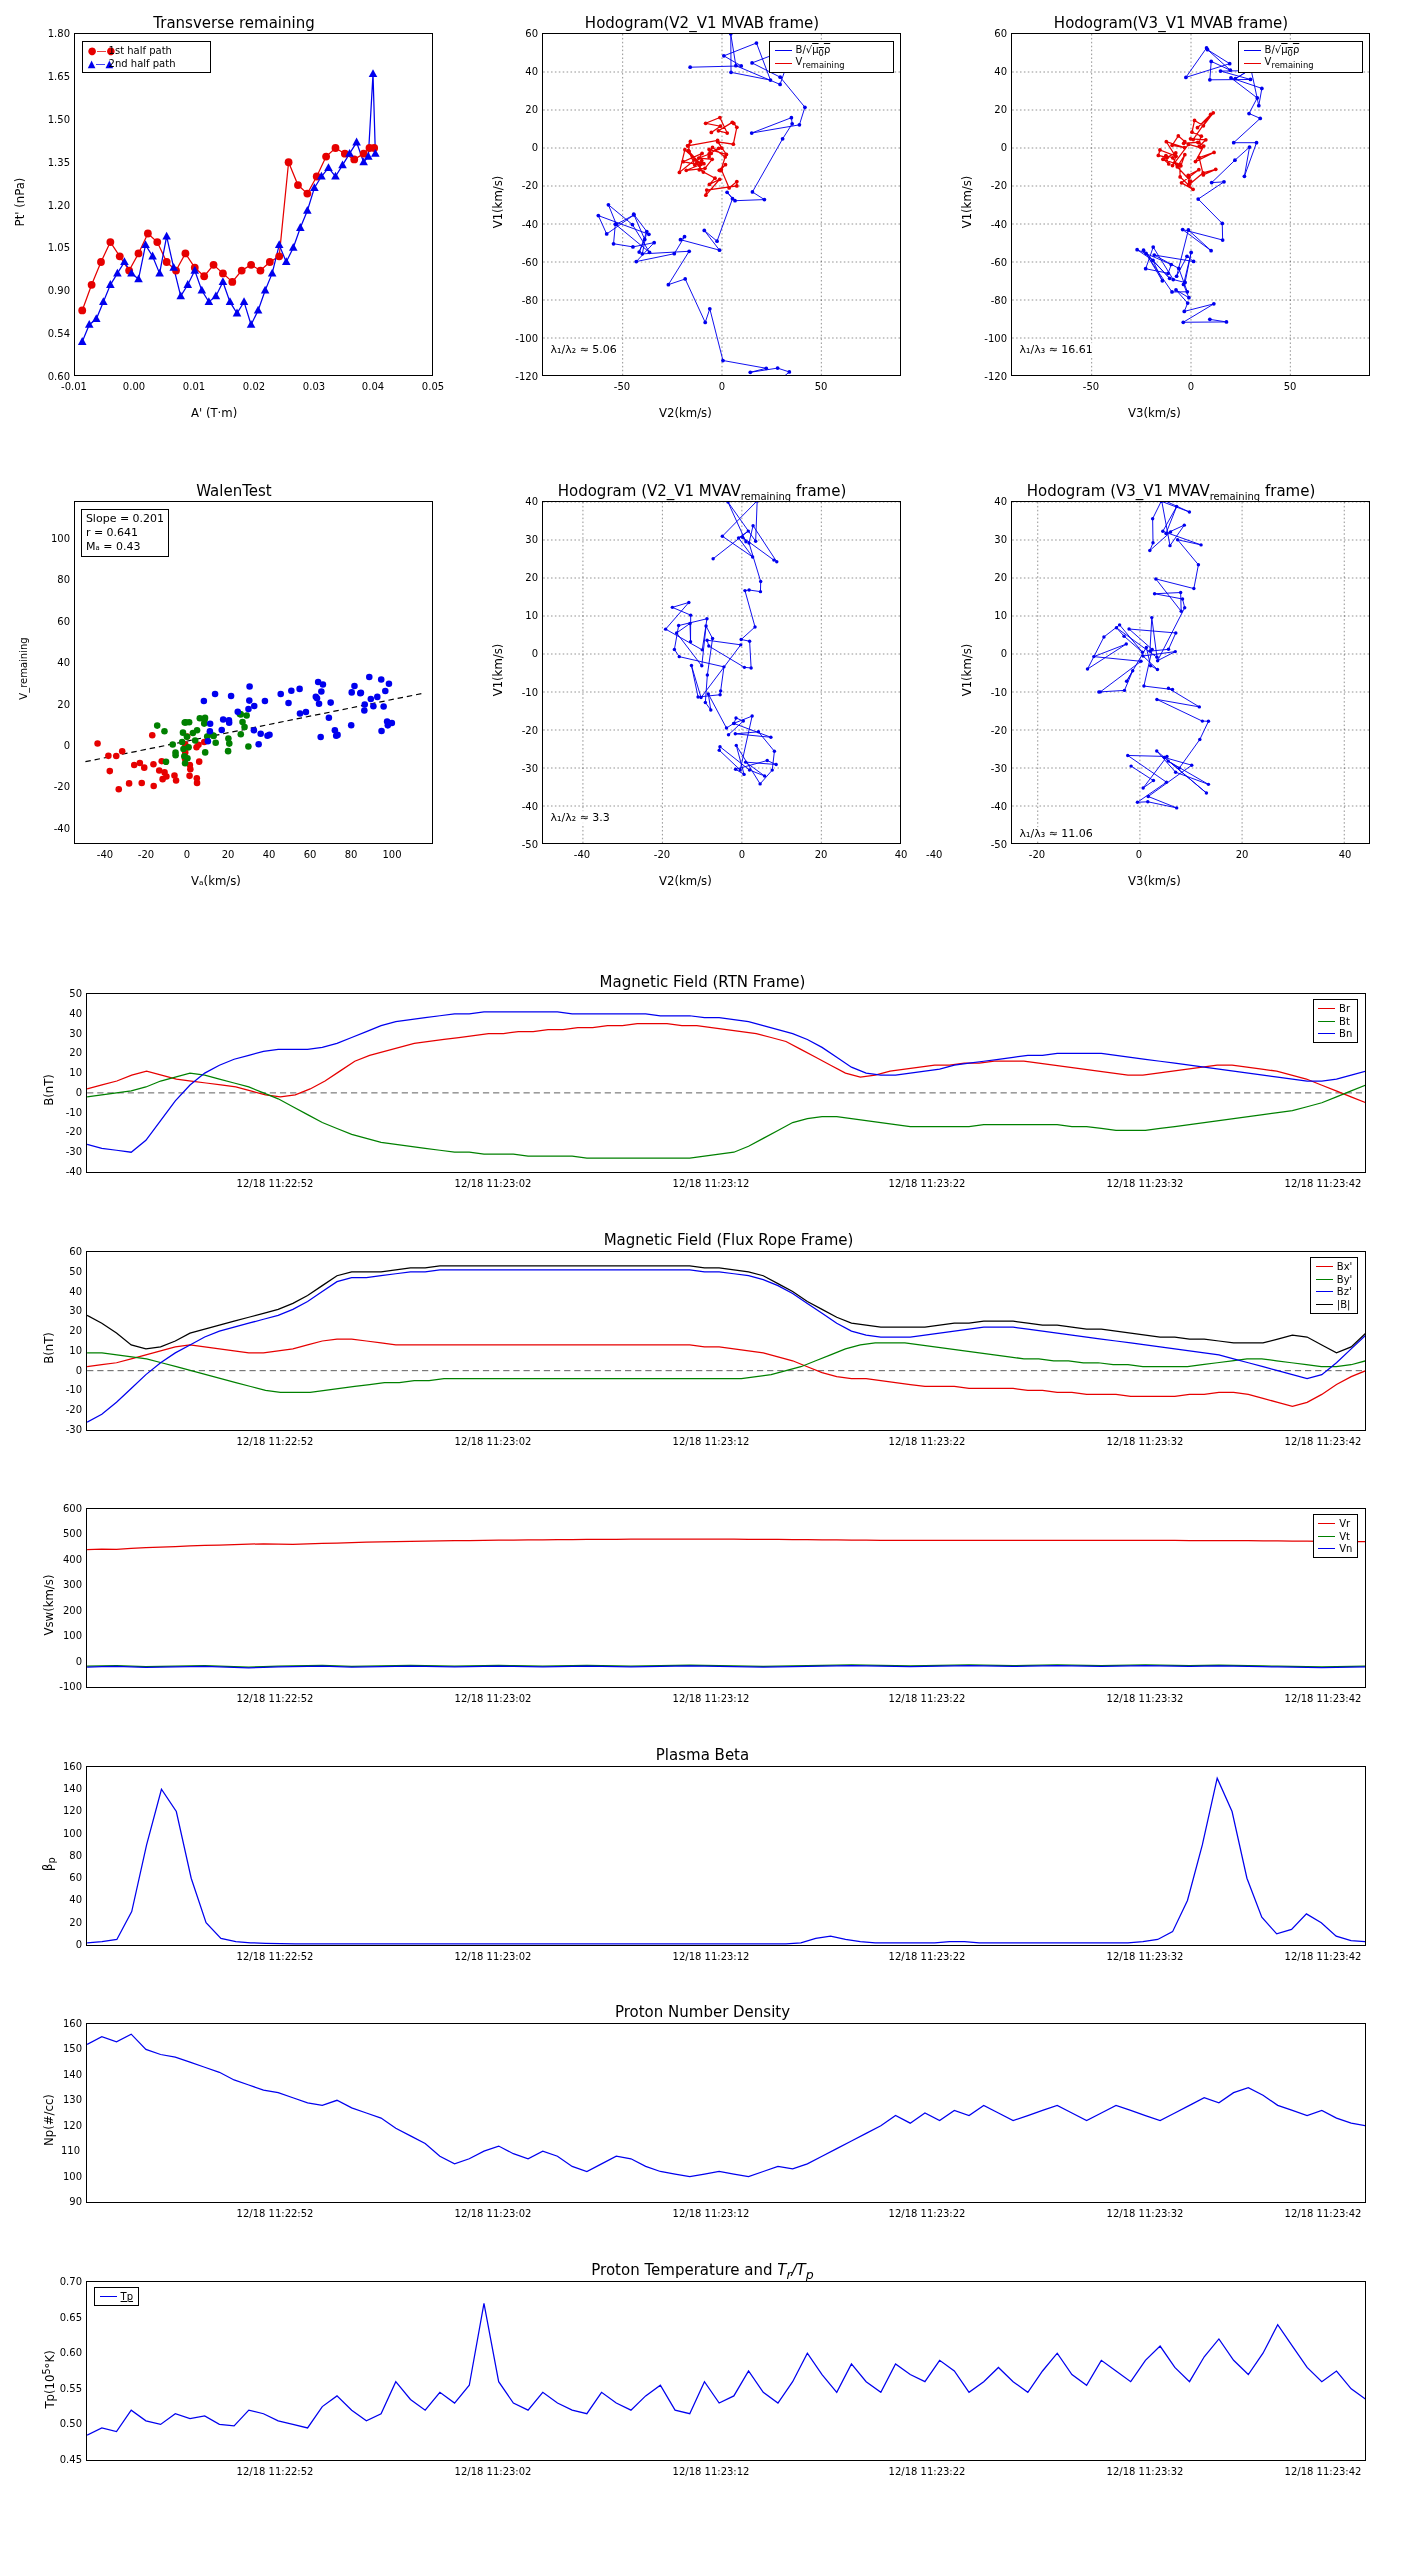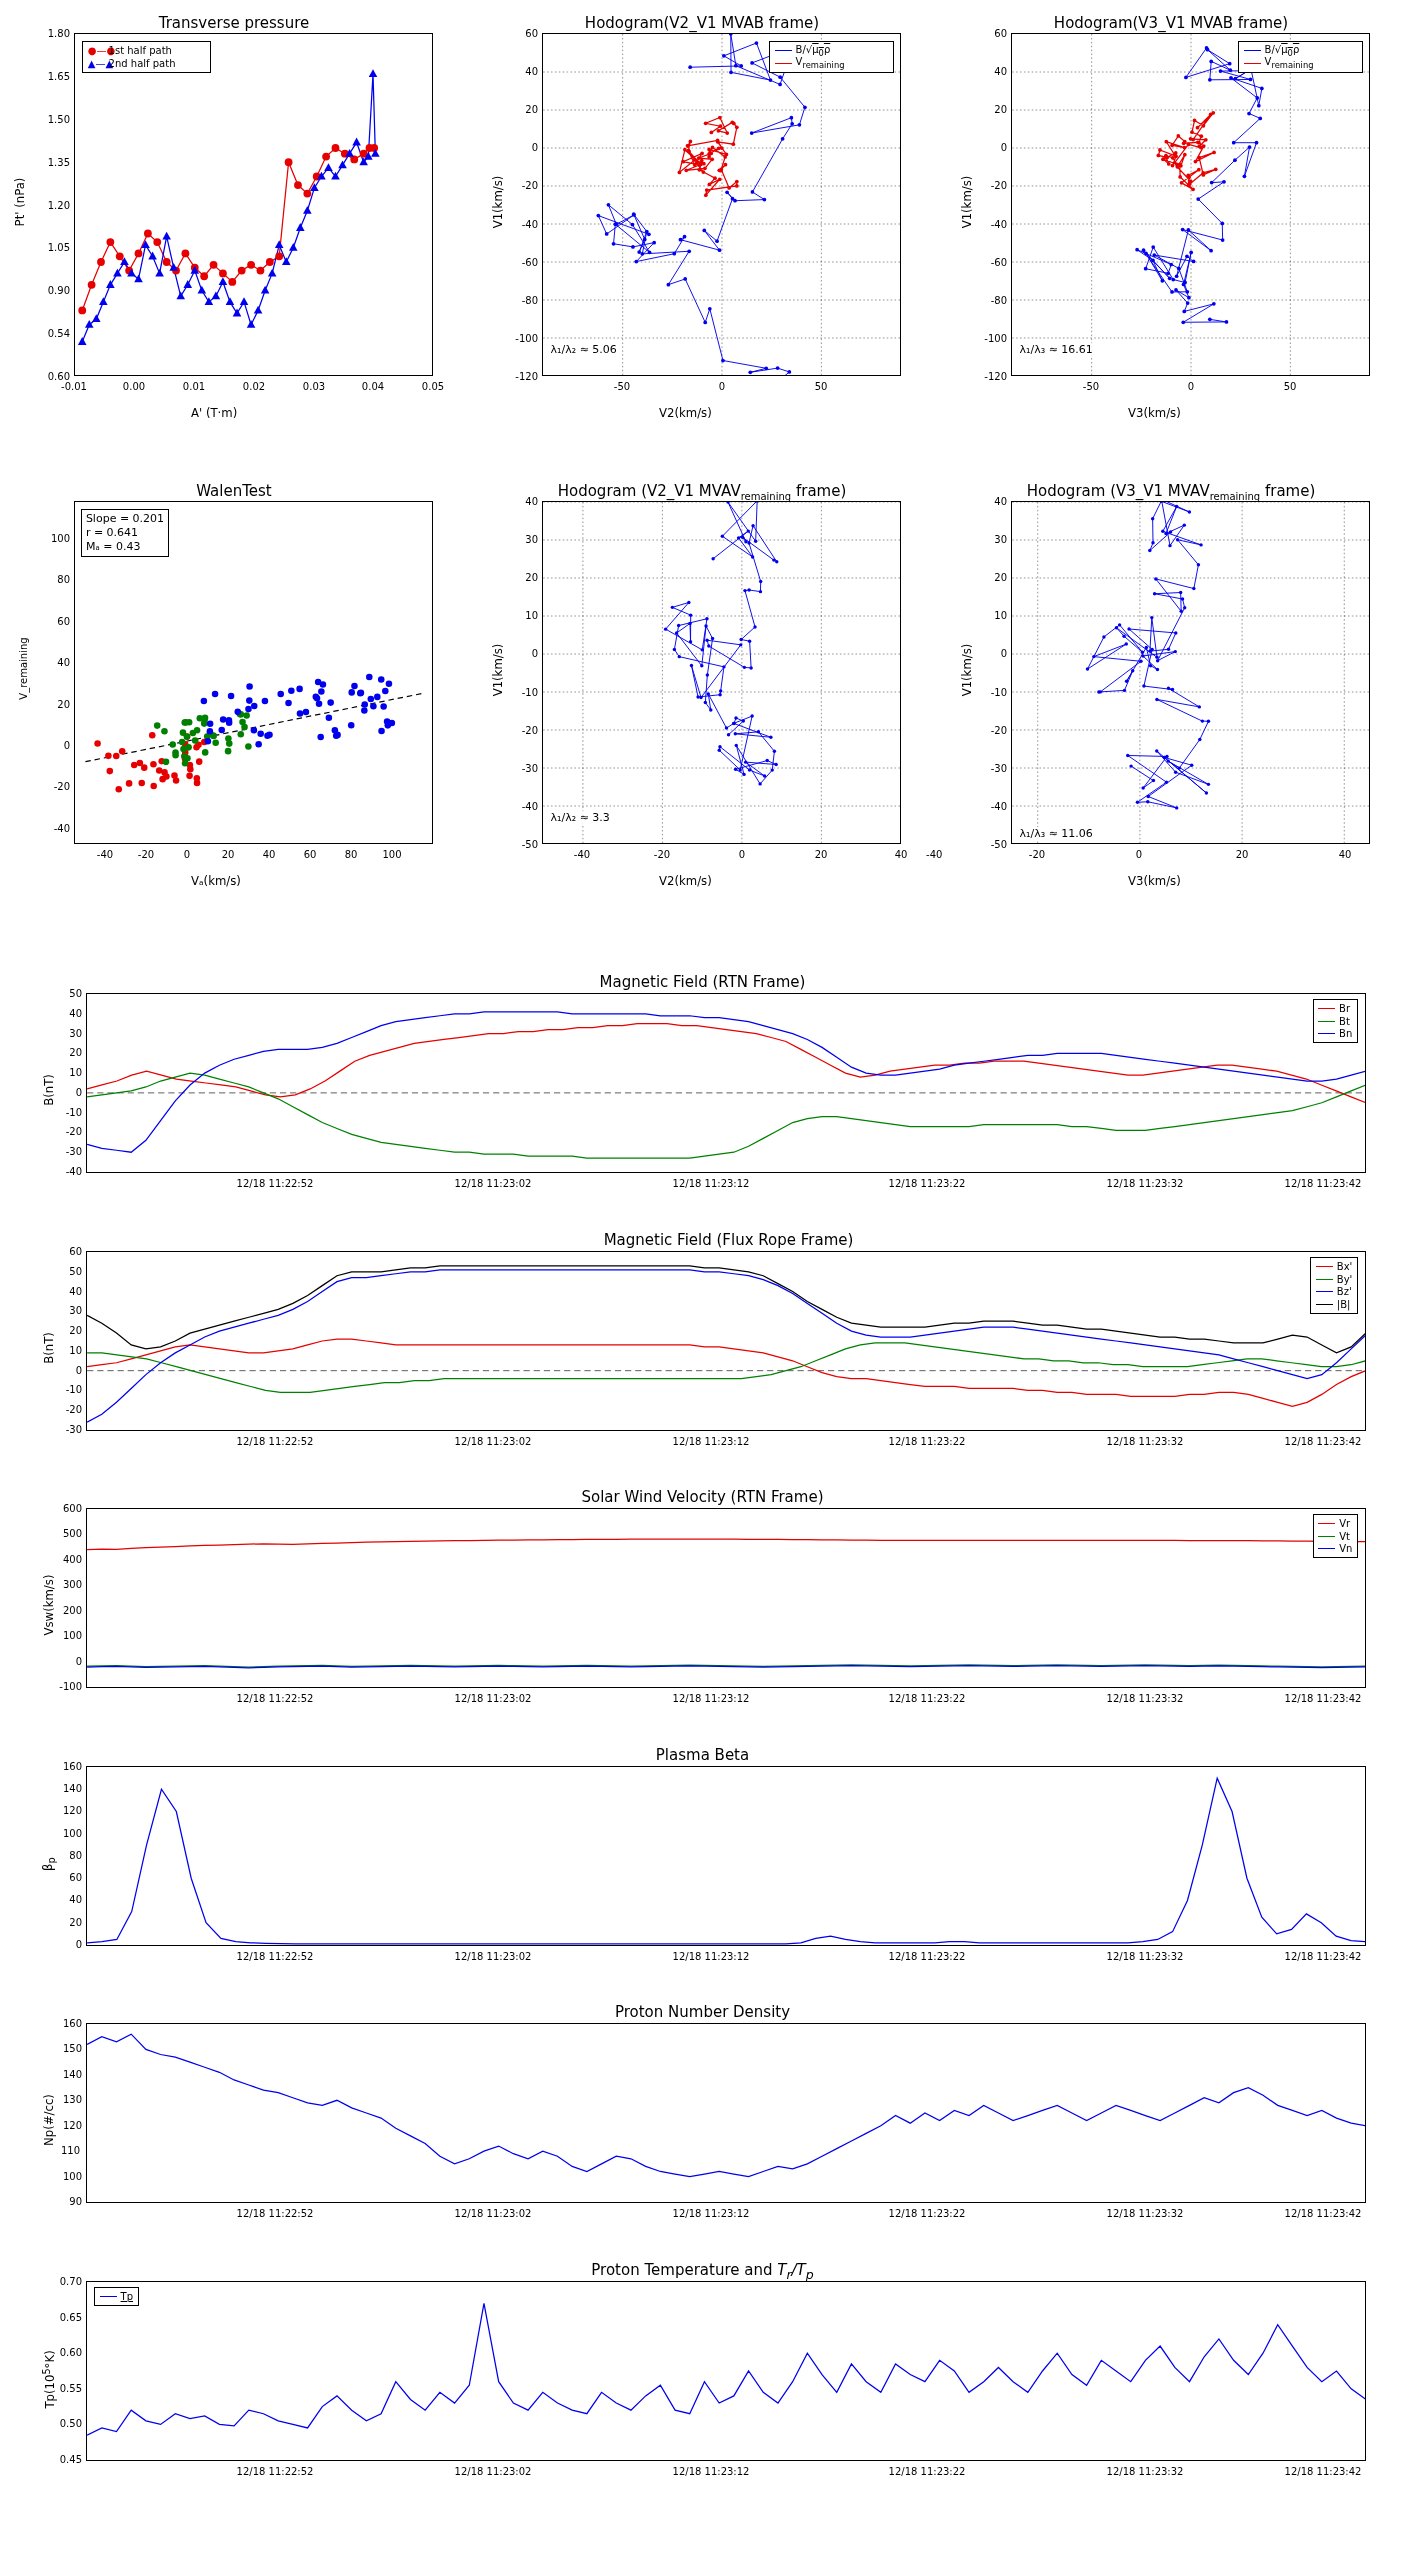--- a/index.html
+++ b/index.html
@@ -21,21 +21,21 @@
   .boxannot{position:absolute;border:0.8px solid #000;background:#fff;font-size:11px;padding:2.3px 3.9px;line-height:1.25;white-space:nowrap;}
   svg{display:block;}
   .gridline{stroke:#000;stroke-width:1;stroke-dasharray:2 3;opacity:.55;}
 </style>
 </head>
 <body>
 
 <div class="page">
 
   <div class="panel" style="left:0px;top:0px;width:468px;height:445px;">
-    <div class="title" style="top:14px;left:0;">Transverse pressure</div>
+    <div class="title" style="top:14px;left:0;">Transverse remaining</div>
     <div class="plotbox" id="pb1" style="left:74px;top:33px;width:359px;height:343px;">
       <svg width="358" height="342" viewBox="0 0 458 438">
         <polyline id="tp1" fill="none" stroke="#e60000" stroke-width="1.6" points="9.009836065573769,354.05 21.022950819672122,321.2 33.036065573770486,292 45.04918032786885,266.45 57.06229508196721,284.70000000000005 69.07540983606557,302.95000000000005 81.08852459016393,281.05 93.1016393442623,255.5 105.11475409836065,266.45 117.127868852459,292 129.14098360655737,302.95000000000005 141.15409836065572,281.05 153.1672131147541,299.30000000000007 165.18032786885246,310.25 177.19344262295084,295.65 189.2065573770492,306.6 201.21967213114755,317.55 213.2327868852459,302.95000000000005 225.24590163934425,295.65 237.25901639344266,302.95000000000005 249.272131147541,292 261.28524590163937,284.70000000000005 273.2983606557377,164.25 285.3114754098361,193.45000000000005 297.3245901639344,204.40000000000006 309.3377049180328,182.50000000000003 321.3508196721312,156.95 333.3639344262295,146.00000000000006 345.37704918032784,153.30000000000007 357.39016393442625,160.60000000000002 369.40327868852455,153.30000000000007 376.91147540983604,146.00000000000006 382.91803278688525,146.00000000000006"></polyline>
         <polyline id="tp2" fill="none" stroke="#0000ee" stroke-width="1.6" points="9.009836065573769,394.2 18.019672131147537,372.3 27.029508196721306,365 36.03934426229508,343.1 45.04918032786885,321.2 54.059016393442626,306.6 63.068852459016384,292 72.07868852459016,306.6 81.08852459016393,313.90000000000003 90.09836065573771,270.1 99.10819672131147,284.70000000000005 108.11803278688525,306.6 117.127868852459,259.15 126.13770491803277,299.30000000000007 135.14754098360655,335.8 144.15737704918035,321.2 153.1672131147541,302.95000000000005 162.17704918032788,328.5 171.18688524590164,343.1 180.19672131147541,335.8 189.2065573770492,317.55 198.21639344262294,343.1 207.22622950819672,357.70000000000005 216.2360655737705,343.1 225.24590163934425,372.3 234.255737704918,354.05 243.26557377049178,328.5 252.27540983606553,306.6 261.28524590163937,270.1 270.29508196721315,292 279.3049180327869,273.75 288.3147540983607,248.19999999999996 297.3245901639344,226.30000000000004 306.3344262295082,197.10000000000002 315.344262295082,182.50000000000003 324.35409836065577,171.55 333.3639344262295,182.50000000000003 342.37377049180327,167.89999999999998 351.383606557377,153.30000000000007 360.39344262295083,138.70000000000005 369.40327868852455,164.25 375.40983606557376,156.95 381.41639344262296,51.10000000000008 384.41967213114754,153.30000000000007"></polyline>
         <g id="tp1m">
             <circle cx="9.009836065573769" cy="354.05" r="5" fill="#e60000"></circle>
             <circle cx="21.022950819672122" cy="321.2" r="5" fill="#e60000"></circle>
             <circle cx="33.036065573770486" cy="292" r="5" fill="#e60000"></circle>
             <circle cx="45.04918032786885" cy="266.45" r="5" fill="#e60000"></circle>
             <circle cx="57.06229508196721" cy="284.70000000000005" r="5" fill="#e60000"></circle>
@@ -991,21 +991,20 @@
             <span class="legline" style="border-color: rgb(0, 0, 238);"></span>
             <span>Bz'</span>
           </div>
           <div class="legrow">
             <span class="legline" style="border-color: rgb(0, 0, 0);"></span>
             <span>|B|</span>
           </div>
         </div>
       </div>
       <div class="panel" style="left: 0px; top: 1483px; width: 1405px; height: 250px;">
-        <div class="title" style="top: 4.7px;">Solar Wind Velocity (RTN Frame)</div>
         <div class="plotbox" style="left: 86px; top: 25px; width: 1280px; height: 180px;">
           <svg width="1279" height="178" viewBox="0 0 1638 228">
             <polyline points="0,52.1142857142857 18.82758620689655,51.46285714285716 37.6551724137931,51.78857142857143 56.48275862068965,50.485714285714295 75.3103448275862,49.50857142857143 94.13793103448276,48.85714285714286 112.9655172413793,48.20571428571429 131.79310344827587,47.22857142857143 150.6206896551724,46.57714285714286 169.44827586206895,46.25142857142856 188.27586206896552,45.599999999999994 207.1034482758621,44.94857142857143 225.9310344827586,44.62285714285716 244.7586206896552,44.94857142857143 263.58620689655174,45.274285714285725 282.4137931034483,44.62285714285716 301.2413793103448,43.97142857142856 320.0689655172414,43.64571428571429 338.8965517241379,42.99428571428572 357.7241379310345,42.342857142857156 376.55172413793105,42.01714285714286 395.3793103448276,41.69142857142856 414.2068965517242,41.36571428571426 433.0344827586207,41.04000000000002 451.8620689655172,40.71428571428572 470.6896551724138,40.388571428571424 489.5172413793104,40.388571428571424 508.3448275862069,40.062857142857155 527.1724137931035,39.73714285714286 546,39.73714285714286 564.8275862068966,39.41142857142856 583.6551724137931,39.41142857142856 602.4827586206897,39.08571428571426 621.3103448275862,39.08571428571426 640.1379310344828,38.76000000000002 658.9655172413793,38.76000000000002 677.7931034482758,38.76000000000002 696.6206896551723,38.43428571428572 715.448275862069,38.43428571428572 734.2758620689656,38.43428571428572 753.1034482758621,38.43428571428572 771.9310344827586,38.43428571428572 790.7586206896552,38.43428571428572 809.5862068965517,38.43428571428572 828.4137931034484,38.43428571428572 847.2413793103449,38.76000000000002 866.0689655172414,38.76000000000002 884.8965517241379,38.76000000000002 903.7241379310344,39.08571428571426 922.551724137931,39.08571428571426 941.3793103448276,39.41142857142856 960.2068965517241,39.41142857142856 979.0344827586208,39.73714285714286 997.8620689655173,39.73714285714286 1016.6896551724138,40.062857142857155 1035.5172413793105,40.062857142857155 1054.344827586207,40.062857142857155 1073.1724137931035,40.062857142857155 1092,40.062857142857155 1110.8275862068965,40.062857142857155 1129.6551724137933,40.062857142857155 1148.4827586206898,40.062857142857155 1167.3103448275863,40.062857142857155 1186.1379310344828,40.062857142857155 1204.9655172413793,40.062857142857155 1223.7931034482758,40.062857142857155 1242.6206896551723,40.062857142857155 1261.4482758620688,40.062857142857155 1280.2758620689656,40.062857142857155 1299.103448275862,40.062857142857155 1317.9310344827586,40.062857142857155 1336.7586206896551,40.062857142857155 1355.5862068965516,40.062857142857155 1374.4137931034481,40.062857142857155 1393.2413793103447,40.062857142857155 1412.0689655172414,40.388571428571424 1430.896551724138,40.388571428571424 1449.7241379310344,40.388571428571424 1468.5517241379312,40.388571428571424 1487.3793103448277,40.388571428571424 1506.2068965517242,40.71428571428572 1525.0344827586207,40.71428571428572 1543.8620689655172,41.04000000000002 1562.6896551724137,41.04000000000002 1581.5172413793105,41.36571428571426 1600.344827586207,41.36571428571426 1619.1724137931035,41.69142857142856 1638,41.69142857142856" fill="none" stroke="#e60000" stroke-width="1.6"></polyline>
             <polyline points="0,201.29142857142858 18.82758620689655,200.96571428571428 37.6551724137931,200.64 56.48275862068965,201.29142857142858 75.3103448275862,201.94285714285715 94.13793103448276,201.61714285714285 112.9655172413793,201.29142857142858 131.79310344827587,200.96571428571428 150.6206896551724,200.64 169.44827586206895,201.29142857142858 188.27586206896552,201.94285714285715 207.1034482758621,202.59428571428572 225.9310344827586,201.94285714285715 244.7586206896552,201.29142857142858 263.58620689655174,200.96571428571428 282.4137931034483,200.64 301.2413793103448,200.31428571428572 320.0689655172414,200.96571428571428 338.8965517241379,201.61714285714285 357.7241379310345,201.29142857142858 376.55172413793105,200.96571428571428 395.3793103448276,200.64 414.2068965517242,200.31428571428572 433.0344827586207,200.64 451.8620689655172,200.96571428571428 470.6896551724138,201.29142857142858 489.5172413793104,200.96571428571428 508.3448275862069,200.64 527.1724137931035,200.31428571428572 546,200.64 564.8275862068966,200.96571428571428 583.6551724137931,201.29142857142858 602.4827586206897,200.96571428571428 621.3103448275862,200.64 640.1379310344828,200.31428571428572 658.9655172413793,200.64 677.7931034482758,200.96571428571428 696.6206896551723,201.29142857142858 715.448275862069,200.96571428571428 734.2758620689656,200.64 753.1034482758621,200.31428571428572 771.9310344827586,199.98857142857142 790.7586206896552,200.31428571428572 809.5862068965517,200.64 828.4137931034484,200.96571428571428 847.2413793103449,201.29142857142858 866.0689655172414,201.61714285714285 884.8965517241379,201.29142857142858 903.7241379310344,200.96571428571428 922.551724137931,200.64 941.3793103448276,200.31428571428572 960.2068965517241,199.98857142857142 979.0344827586208,199.66285714285715 997.8620689655173,199.98857142857142 1016.6896551724138,200.31428571428572 1035.5172413793105,200.64 1054.344827586207,200.96571428571428 1073.1724137931035,200.64 1092,200.31428571428572 1110.8275862068965,199.98857142857142 1129.6551724137933,199.66285714285715 1148.4827586206898,199.98857142857142 1167.3103448275863,200.31428571428572 1186.1379310344828,200.64 1204.9655172413793,200.31428571428572 1223.7931034482758,199.98857142857142 1242.6206896551723,199.66285714285715 1261.4482758620688,199.98857142857142 1280.2758620689656,200.31428571428572 1299.103448275862,200.64 1317.9310344827586,200.31428571428572 1336.7586206896551,199.98857142857142 1355.5862068965516,199.66285714285715 1374.4137931034481,199.98857142857142 1393.2413793103447,200.31428571428572 1412.0689655172414,200.64 1430.896551724138,200.31428571428572 1449.7241379310344,199.98857142857142 1468.5517241379312,200.31428571428572 1487.3793103448277,200.64 1506.2068965517242,200.96571428571428 1525.0344827586207,201.29142857142858 1543.8620689655172,201.61714285714285 1562.6896551724137,201.94285714285715 1581.5172413793105,202.26857142857142 1600.344827586207,201.94285714285715 1619.1724137931035,201.61714285714285 1638,201.29142857142858" fill="none" stroke="#008000" stroke-width="1.6"></polyline>
             <polyline points="0,202.59428571428572 18.82758620689655,201.94285714285715 37.6551724137931,201.61714285714285 56.48275862068965,202.26857142857142 75.3103448275862,202.92 94.13793103448276,202.59428571428572 112.9655172413793,202.26857142857142 131.79310344827587,201.94285714285715 150.6206896551724,201.61714285714285 169.44827586206895,202.26857142857142 188.27586206896552,202.92 207.1034482758621,203.57142857142858 225.9310344827586,202.92 244.7586206896552,202.26857142857142 263.58620689655174,201.94285714285715 282.4137931034483,201.61714285714285 301.2413793103448,201.29142857142858 320.0689655172414,201.94285714285715 338.8965517241379,202.59428571428572 357.7241379310345,202.26857142857142 376.55172413793105,201.94285714285715 395.3793103448276,201.61714285714285 414.2068965517242,201.29142857142858 433.0344827586207,201.61714285714285 451.8620689655172,201.94285714285715 470.6896551724138,202.26857142857142 489.5172413793104,201.94285714285715 508.3448275862069,201.61714285714285 527.1724137931035,201.29142857142858 546,201.61714285714285 564.8275862068966,201.94285714285715 583.6551724137931,202.26857142857142 602.4827586206897,201.94285714285715 621.3103448275862,201.61714285714285 640.1379310344828,201.29142857142858 658.9655172413793,201.61714285714285 677.7931034482758,201.94285714285715 696.6206896551723,202.26857142857142 715.448275862069,201.94285714285715 734.2758620689656,201.61714285714285 753.1034482758621,201.29142857142858 771.9310344827586,200.96571428571428 790.7586206896552,201.29142857142858 809.5862068965517,201.61714285714285 828.4137931034484,201.94285714285715 847.2413793103449,202.26857142857142 866.0689655172414,202.59428571428572 884.8965517241379,202.26857142857142 903.7241379310344,201.94285714285715 922.551724137931,201.61714285714285 941.3793103448276,201.29142857142858 960.2068965517241,200.96571428571428 979.0344827586208,200.64 997.8620689655173,200.96571428571428 1016.6896551724138,201.29142857142858 1035.5172413793105,201.61714285714285 1054.344827586207,201.94285714285715 1073.1724137931035,201.61714285714285 1092,201.29142857142858 1110.8275862068965,200.96571428571428 1129.6551724137933,200.64 1148.4827586206898,200.96571428571428 1167.3103448275863,201.29142857142858 1186.1379310344828,201.61714285714285 1204.9655172413793,201.29142857142858 1223.7931034482758,200.96571428571428 1242.6206896551723,200.64 1261.4482758620688,200.96571428571428 1280.2758620689656,201.29142857142858 1299.103448275862,201.61714285714285 1317.9310344827586,201.29142857142858 1336.7586206896551,200.96571428571428 1355.5862068965516,200.64 1374.4137931034481,200.96571428571428 1393.2413793103447,201.29142857142858 1412.0689655172414,201.61714285714285 1430.896551724138,201.29142857142858 1449.7241379310344,200.96571428571428 1468.5517241379312,201.29142857142858 1487.3793103448277,201.61714285714285 1506.2068965517242,201.94285714285715 1525.0344827586207,202.26857142857142 1543.8620689655172,202.59428571428572 1562.6896551724137,202.92 1581.5172413793105,203.24571428571429 1600.344827586207,202.92 1619.1724137931035,202.59428571428572 1638,202.26857142857142" fill="none" stroke="#0000ee" stroke-width="1.6"></polyline>
           </svg>
         </div>
         <div class="ylabel" style="left: 14px; top: 115px; transform: rotate(-90deg); width: 70px; text-align: center;">Vsw(km/s)</div>
         <div>
           <div class="tick ticky" style="left: 41px; width: 41px; top: 203px;">-100</div>

